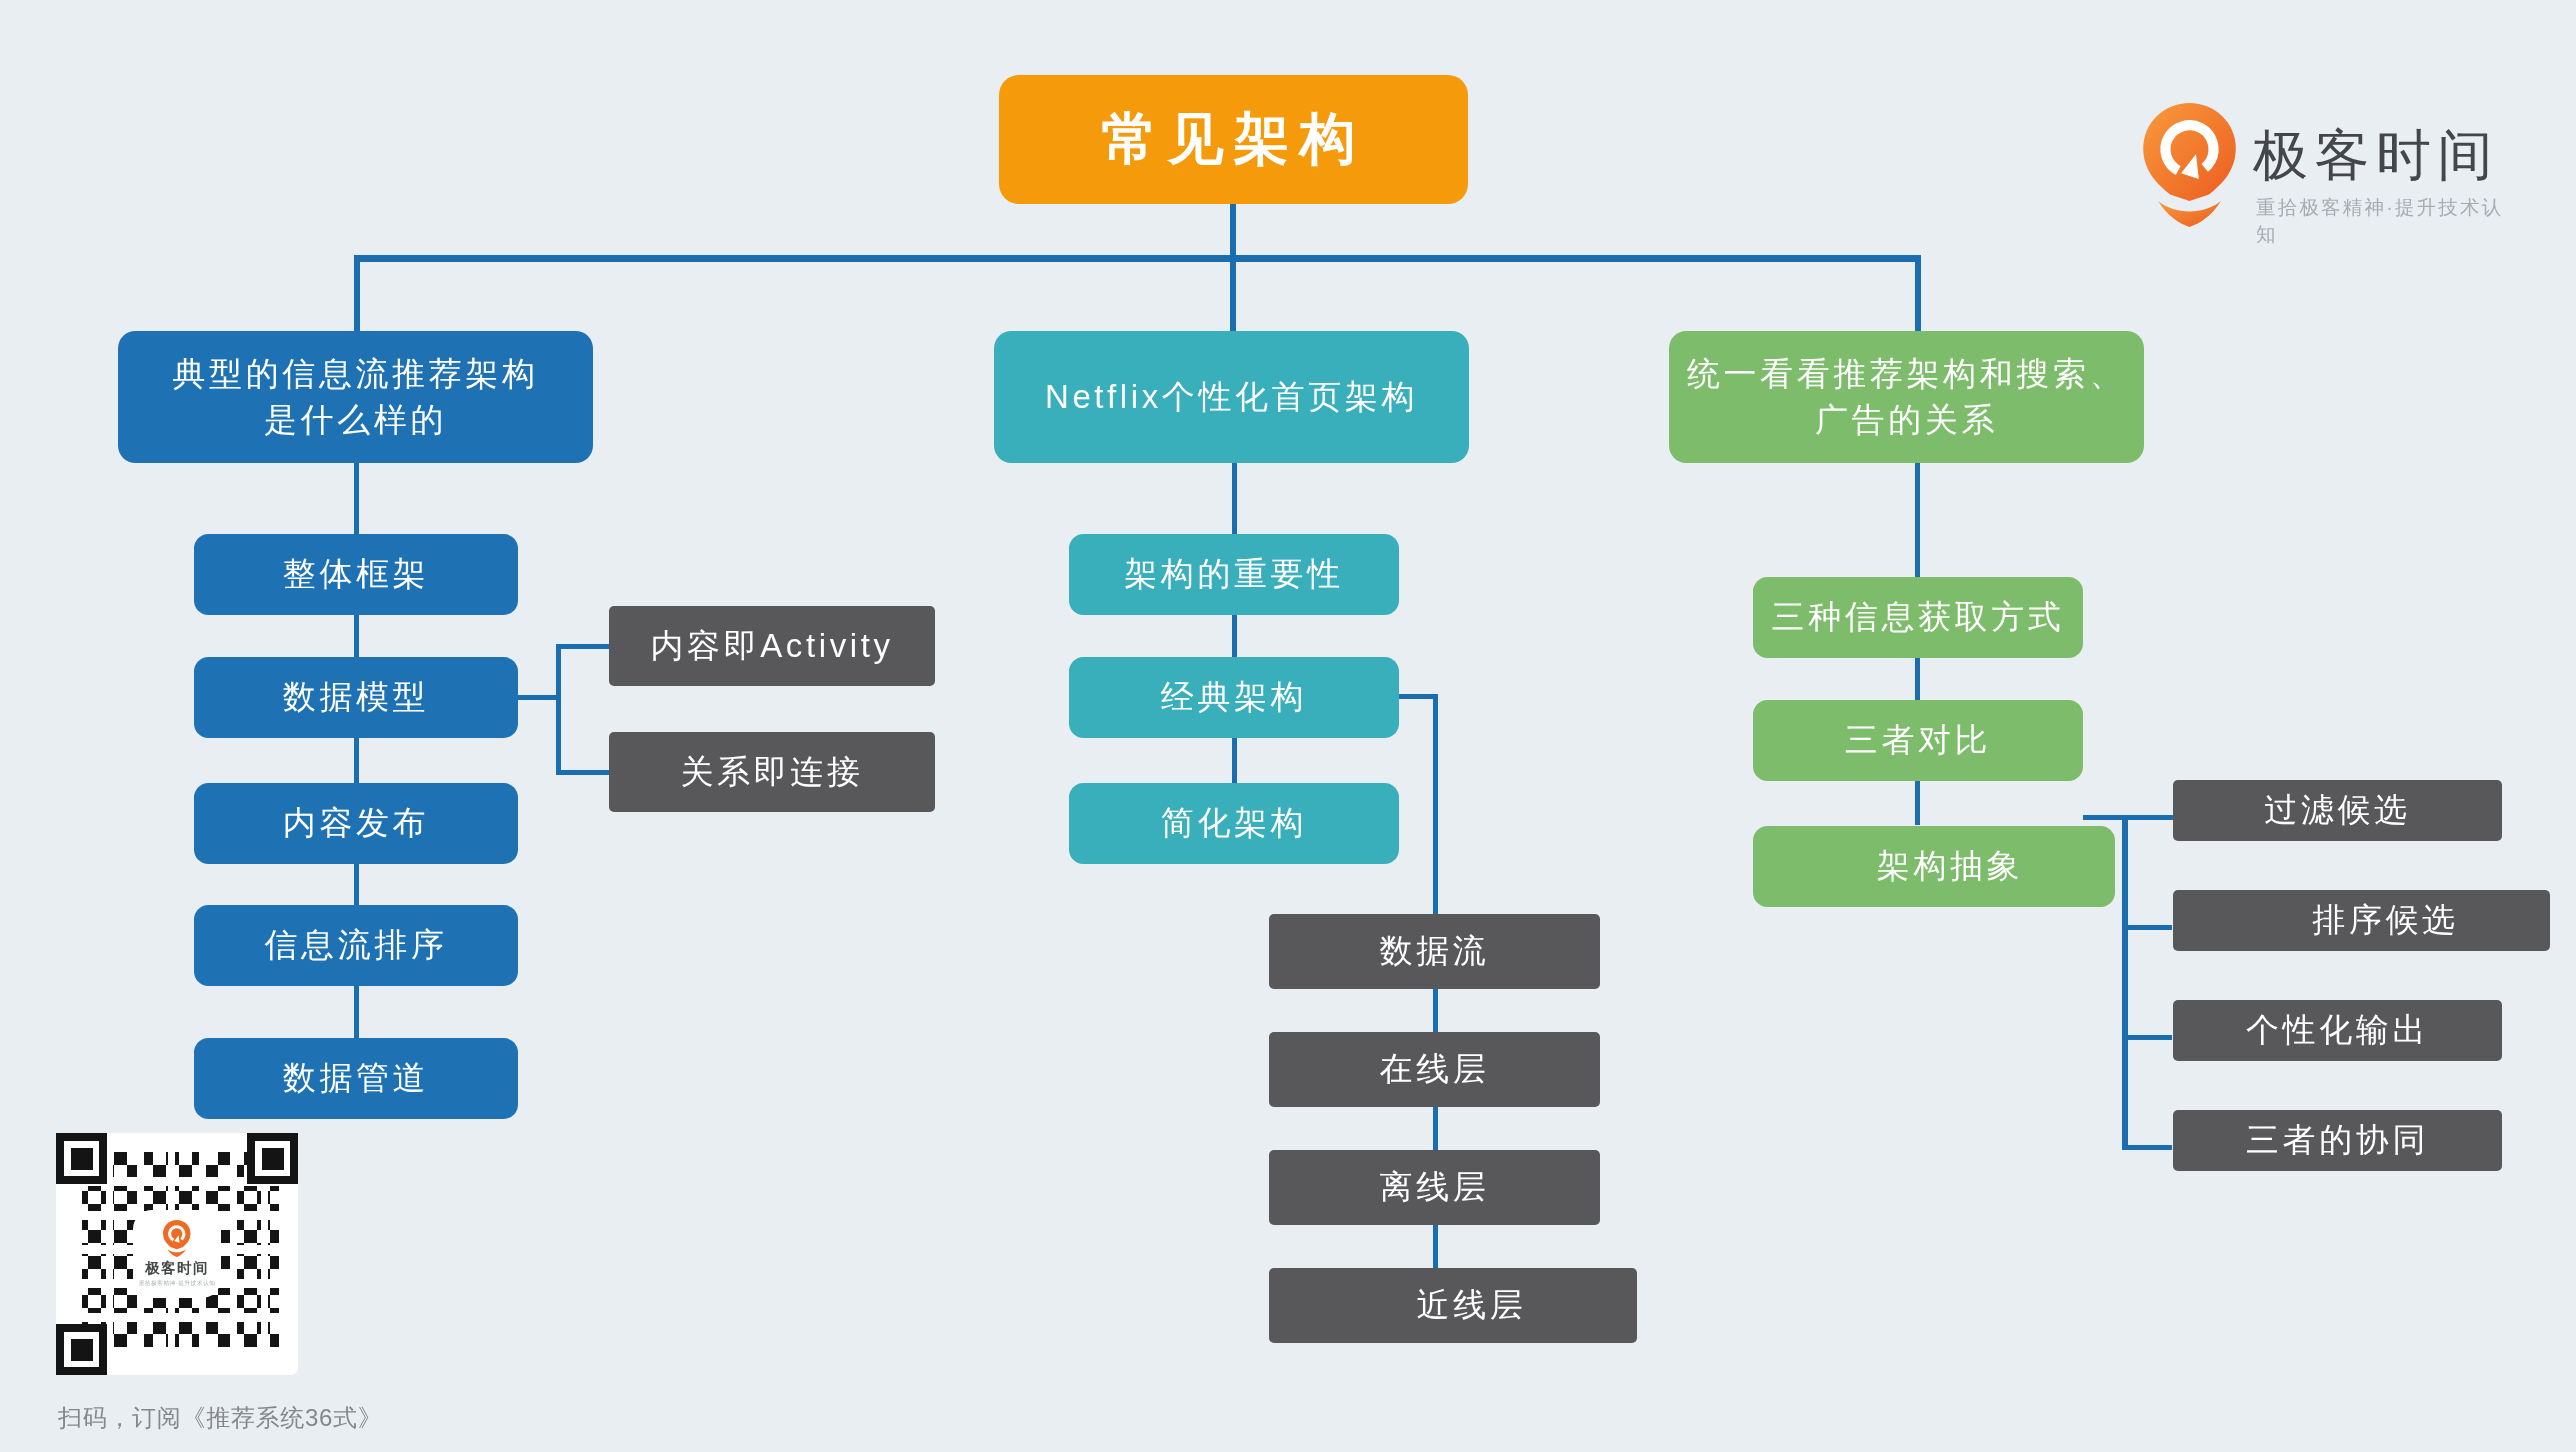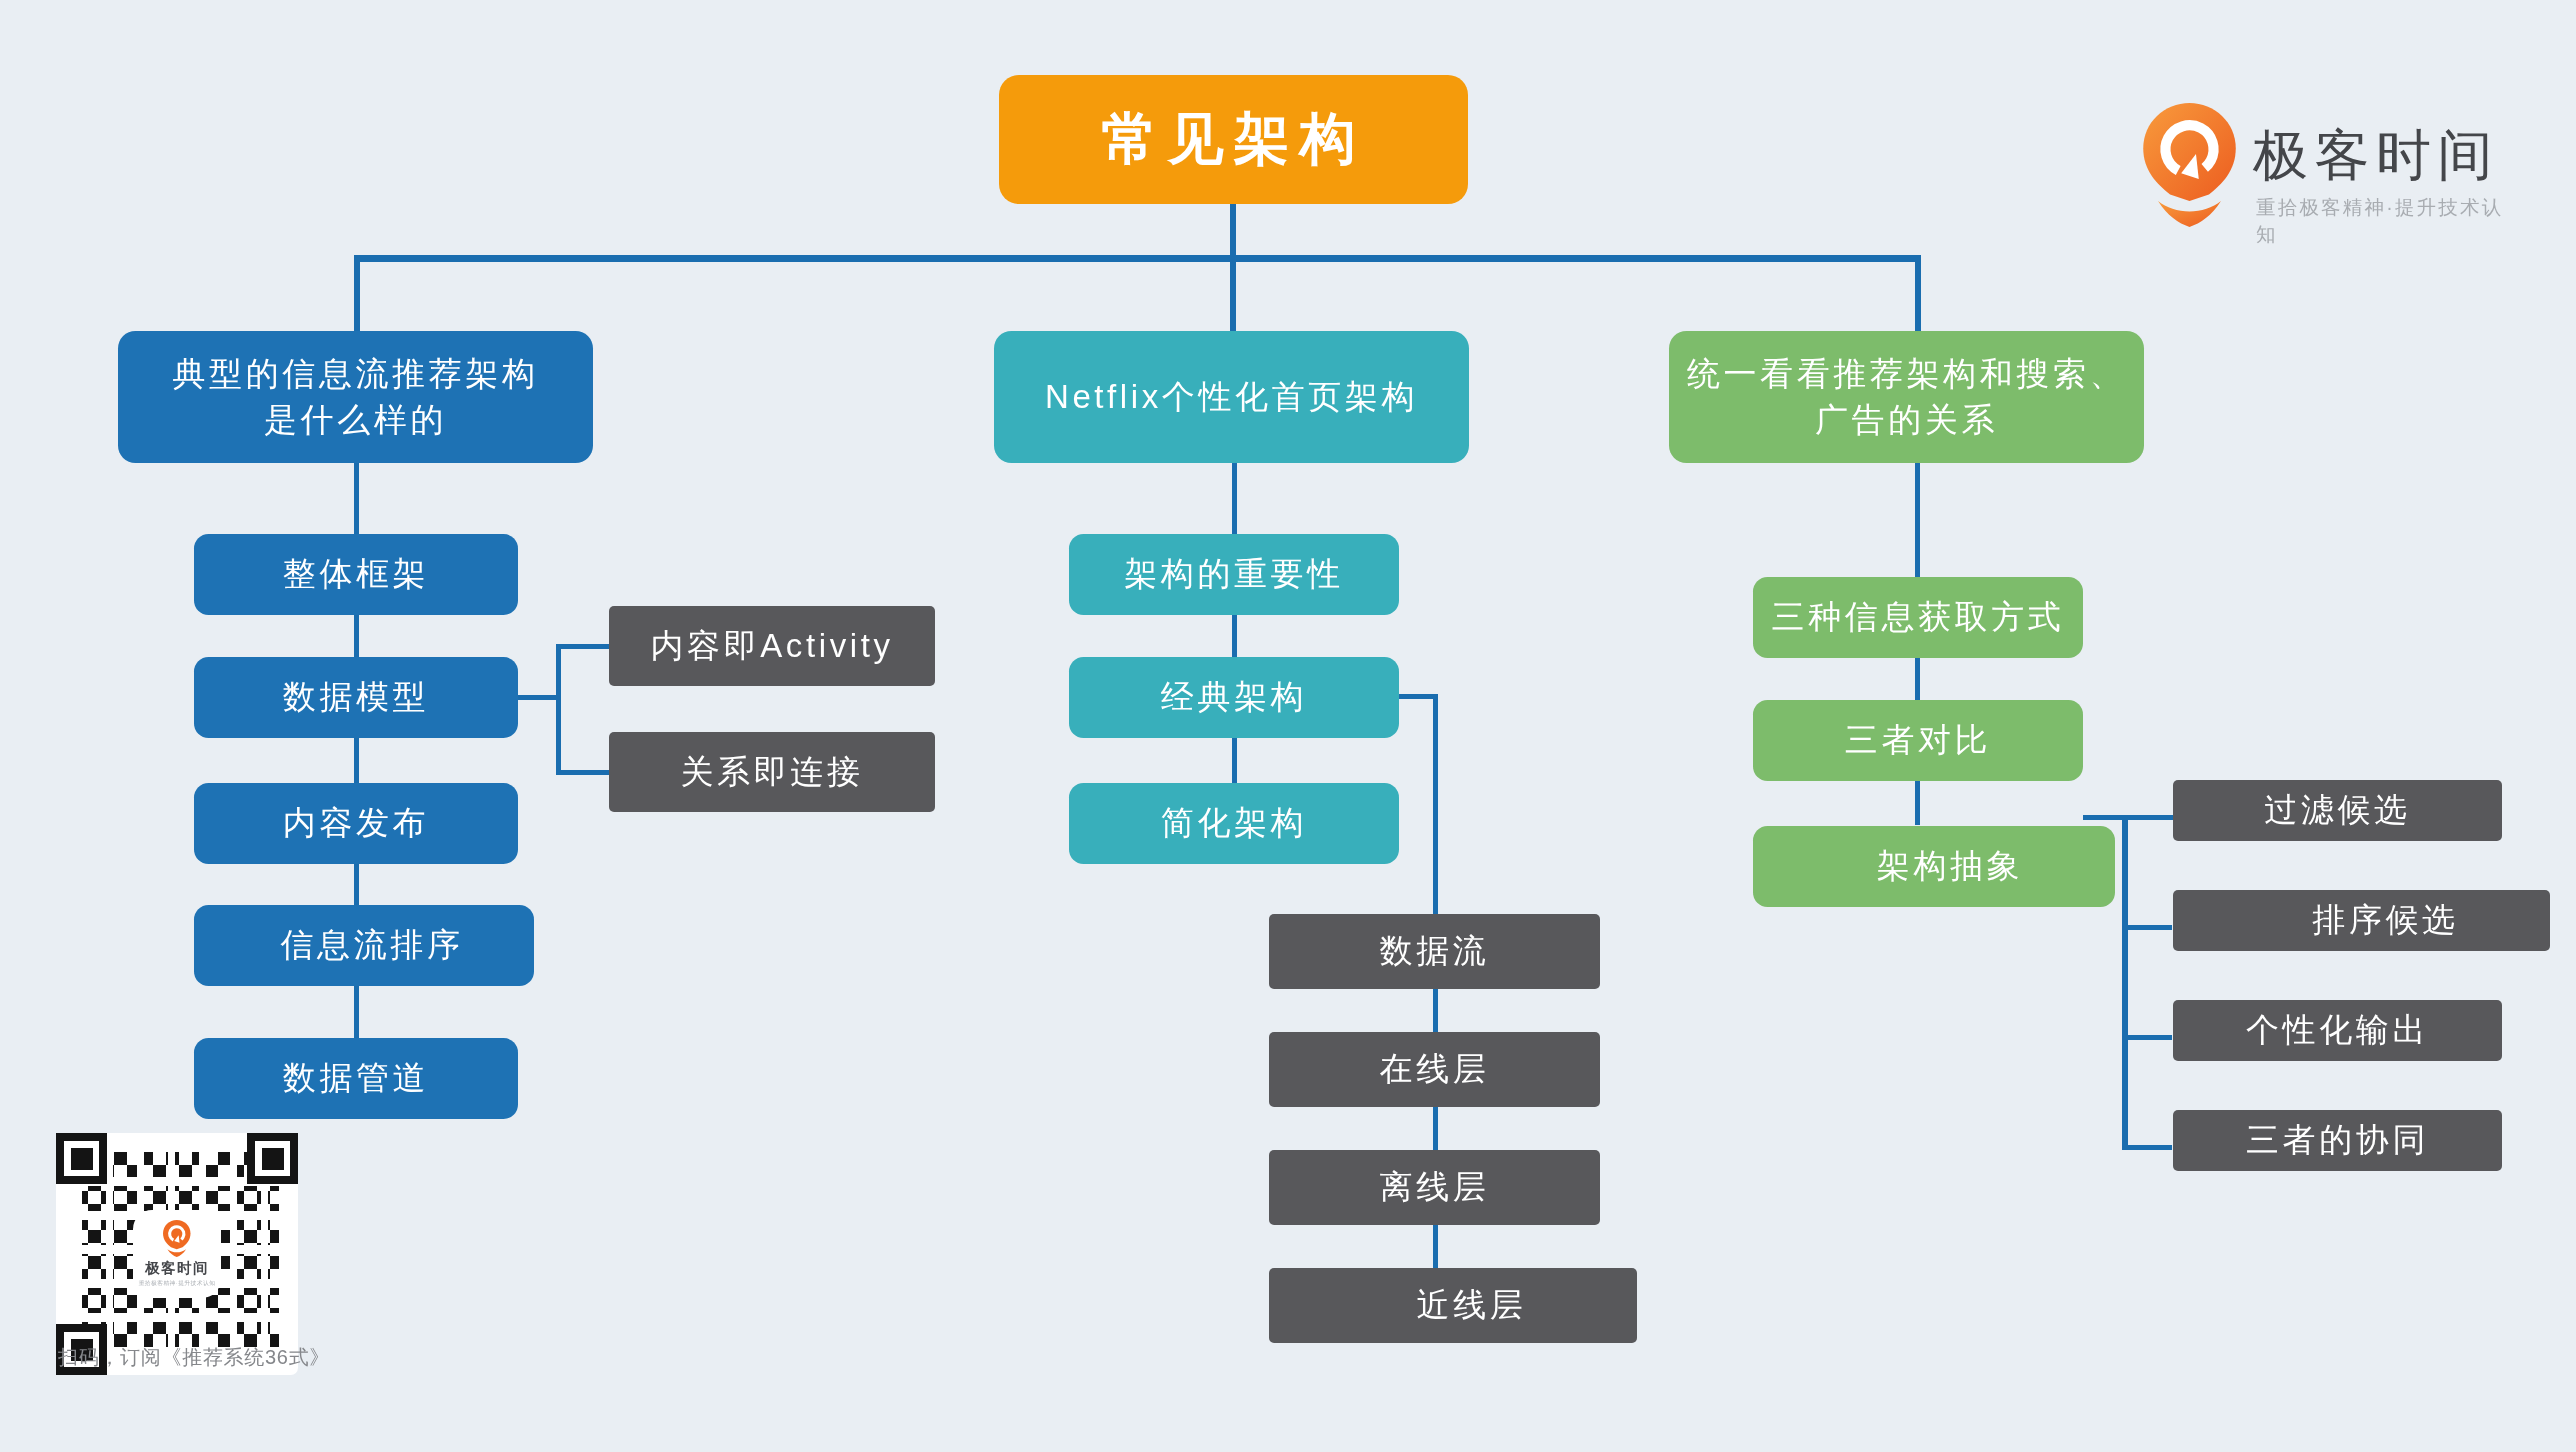--- a/index.html
+++ b/index.html
@@ -48,21 +48,21 @@
         repeating-conic-gradient(#141414 0% 25%,transparent 0% 50%);
       background-size:auto,auto,26px 26px;}
   .qr-finder{position:absolute;width:51px;height:51px;border:8.7px solid #141414;background:#fff;box-sizing:border-box;}
   .qr-finder::after{content:"";position:absolute;left:6.5px;top:6.5px;right:6.5px;bottom:6.5px;background:#141414;}
   .qr-finder.tl{left:0;top:0;} .qr-finder.tr{right:0;top:0;} .qr-finder.bl{left:0;bottom:0;}
   .qr-overlay{position:absolute;left:50%;top:50%;transform:translate(-50%,-50%);
       width:88px;height:88px;background:#fff;border-radius:19px;display:flex;flex-direction:column;
       align-items:center;justify-content:center;gap:1.4px;}
   .qr-overlay .mini-name{font-size:14.5px;color:var(--text-dark);letter-spacing:1.4px;font-weight:600;}
   .qr-overlay .mini-tagline{font-size:5.8px;color:#ADB1B6;letter-spacing:0.4px;}
-  .qr-caption{position:absolute;left:58px;top:1344px;font-size:20px;color:var(--text-gray);
+  .qr-caption{position:absolute;left:58px;top:1402px;font-size:24px;color:var(--text-gray);
       letter-spacing:0.7px;z-index:2;}
 </style>
 </head>
 <body>
 
 <div class="stage">
 
   <div class="line" style="left:1230px;top:204px;width:5.8px;height:55px;"></div>
   <div class="line" style="left:354px;top:255px;width:1567px;height:7.2px;"></div>
   <div class="line" style="left:354px;top:255px;width:5.8px;height:78px;"></div>
@@ -91,21 +91,21 @@
 
   <div class="node hdr hdr-left">典型的信息流推荐架构
 是什么样的</div>
   <div class="node hdr hdr-mid">Netflix个性化首页架构</div>
   <div class="node hdr hdr-right">统一看看推荐架构和搜索、
 广告的关系</div>
 
   <div class="node child c-blue" style="top:534px;">整体框架</div>
   <div class="node child c-blue" style="top:657px;">数据模型</div>
   <div class="node child c-blue" style="top:783px;">内容发布</div>
-  <div class="node child c-blue" style="top:905px;padding-left:16px;">信息流排序</div>
+  <div class="node child c-blue" style="top:905px;">信息流排序</div>
   <div class="node child c-blue" style="top:1038px;">数据管道</div>
 
   <div class="node g-box g-left" style="top:606px;">内容即Activity</div>
   <div class="node g-box g-left" style="top:732px;">关系即连接</div>
 
   <div class="node child c-teal" style="top:534px;">架构的重要性</div>
   <div class="node child c-teal" style="top:657px;">经典架构</div>
   <div class="node child c-teal" style="top:783px;">简化架构</div>
 
   <div class="node g-box g-mid" style="top:914px;">数据流</div>

